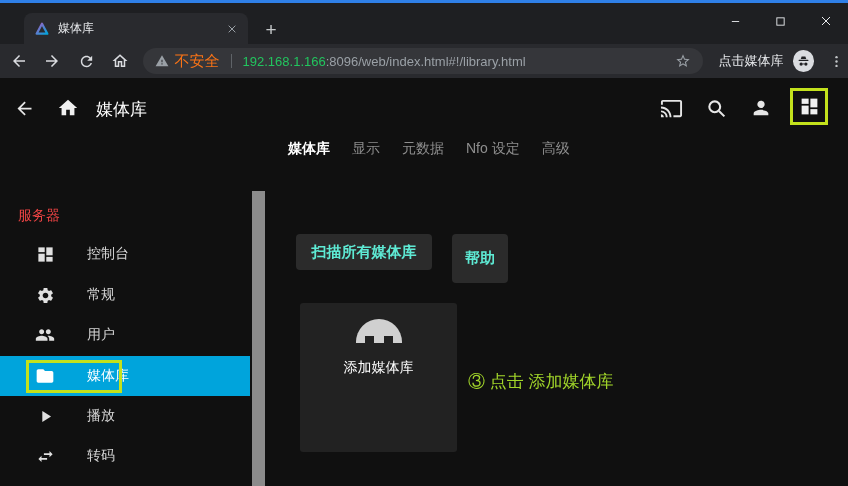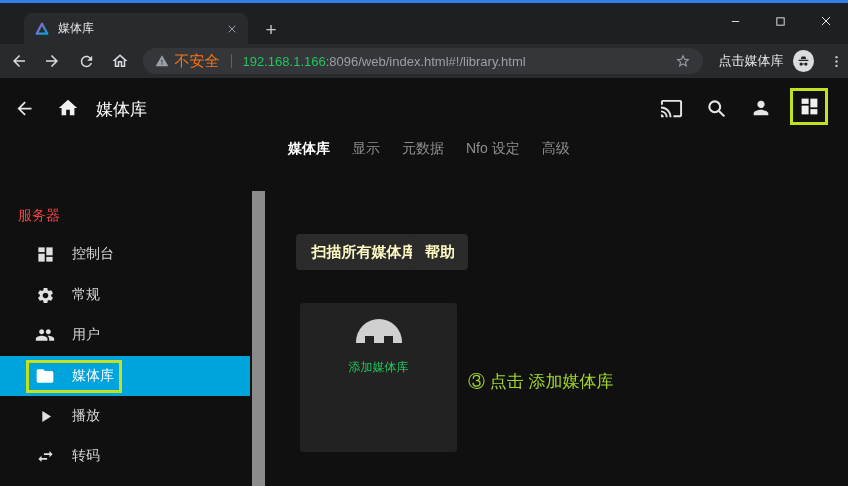--- a/index.html
+++ b/index.html
@@ -39,38 +39,38 @@
   .hicon{position:absolute;width:24px;height:24px;display:flex;align-items:center;justify-content:center;}
   .htitle{position:absolute;left:96px;top:20px;font-size:17px;color:#fff;}
   .hgridbox{position:absolute;left:790px;top:10px;width:38px;height:37px;border:3px solid #c3e11c;
             display:flex;align-items:center;justify-content:center;}
   .annotation{position:absolute;font-size:17px;color:#a2d62a;white-space:nowrap;}
   .settings-tabs{position:absolute;left:288px;top:62px;display:flex;gap:22px;font-size:14px;}
   .stab{color:#8e8e8e;white-space:nowrap;}
   .stab.active{color:#ffffff;font-weight:700;}
 
   .sec-title{position:absolute;left:18px;top:129px;font-size:14px;color:#ef4444;}
-  .srow{position:absolute;left:0;width:250px;height:40px;display:flex;align-items:center;}
+  .srow{position:absolute;left:0;width:250px;height:40px;display:flex;align-items:center;gap:15px;}
   .srow .sicon{width:24px;height:24px;margin-left:33px;display:flex;align-items:center;justify-content:center;flex:none;}
   .srow .slabel{margin-left:15px;font-size:14px;color:#d5d5d5;white-space:nowrap;}
   .srow.active{background:#00a4dc;}
   .srow.active .slabel{color:#fff;}
   .green-box-sidebar{position:absolute;left:26px;top:282px;width:96px;height:33px;border:3px solid #c3e11c;pointer-events:none;}
   .scrollthumb{position:absolute;left:252px;top:113px;width:13px;height:295px;background:#8b8b8b;}
 
-  .btn{position:absolute;background:#2b2b2b;border-radius:4px;color:#fef9c3;font-weight:700;font-size:15px;
+  .btn{position:absolute;background:#2b2b2b;border-radius:4px;color:#5eead4;font-weight:700;font-size:15px;
        display:flex;align-items:center;justify-content:center;white-space:nowrap;}
   .scan-btn{left:296px;top:156px;width:136px;height:36px;}
-  .help-btn{left:412px;top:156px;width:56px;height:36px;}
+  .help-btn{left:452px;top:156px;width:56px;height:49px;}
   .add-card{position:absolute;left:300px;top:225px;width:157px;height:149px;background:#222222;
             border-radius:3px;display:flex;flex-direction:column;align-items:center;}
   .add-glyph{position:relative;margin-top:16px;width:46px;height:24px;background:#d0d0d0;border-radius:23px 23px 0 0;}
   .add-glyph::before{content:"";position:absolute;left:9px;bottom:0;width:9px;height:7px;background:#222222;}
   .add-glyph::after{content:"";position:absolute;right:9px;bottom:0;width:9px;height:7px;background:#222222;}
-  .add-label{margin-top:16px;font-size:12px;color:#22c55e;}
+  .add-label{margin-top:16px;font-size:14px;color:#ffffff;}
 </style>
 </head>
 <body>
 
 <div class="win">
 
   <div class="topline"></div>
 
   <div class="tabstrip">
     <div class="tab">

